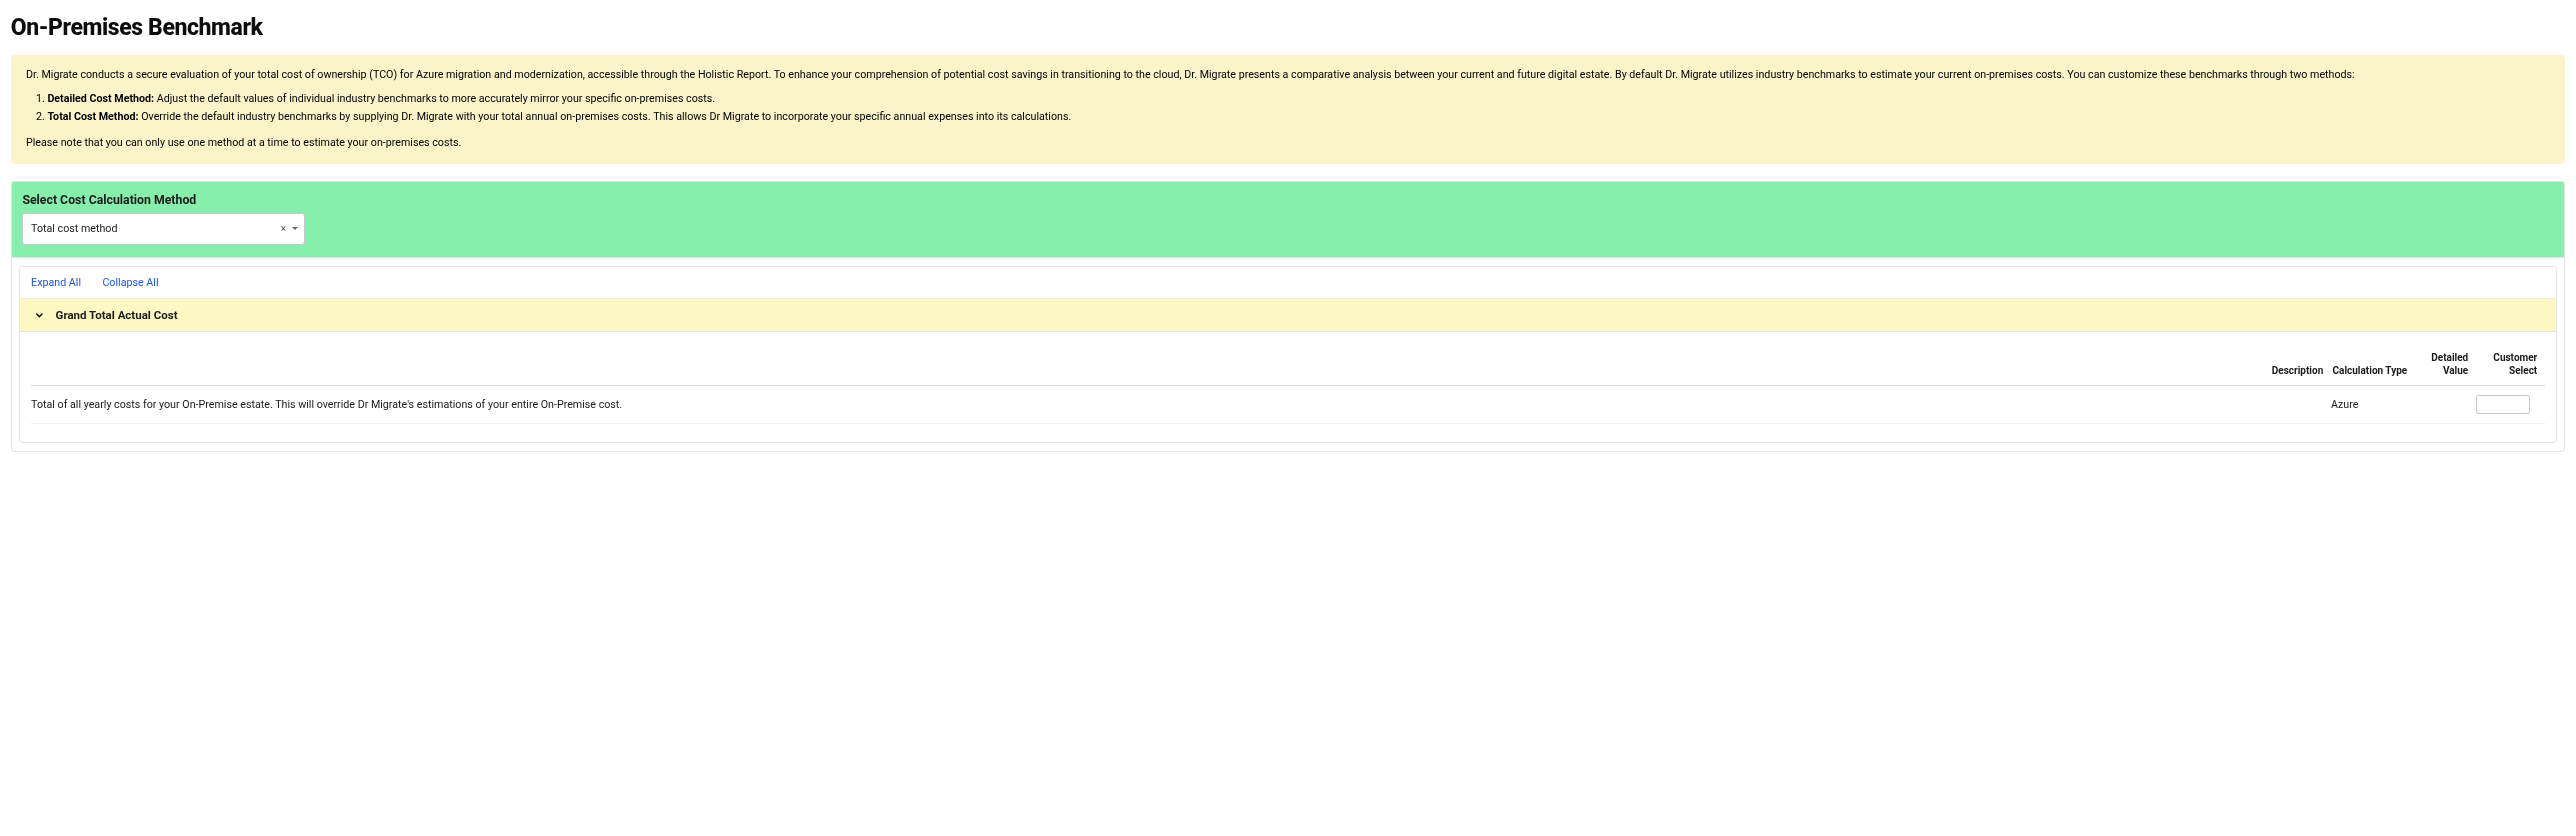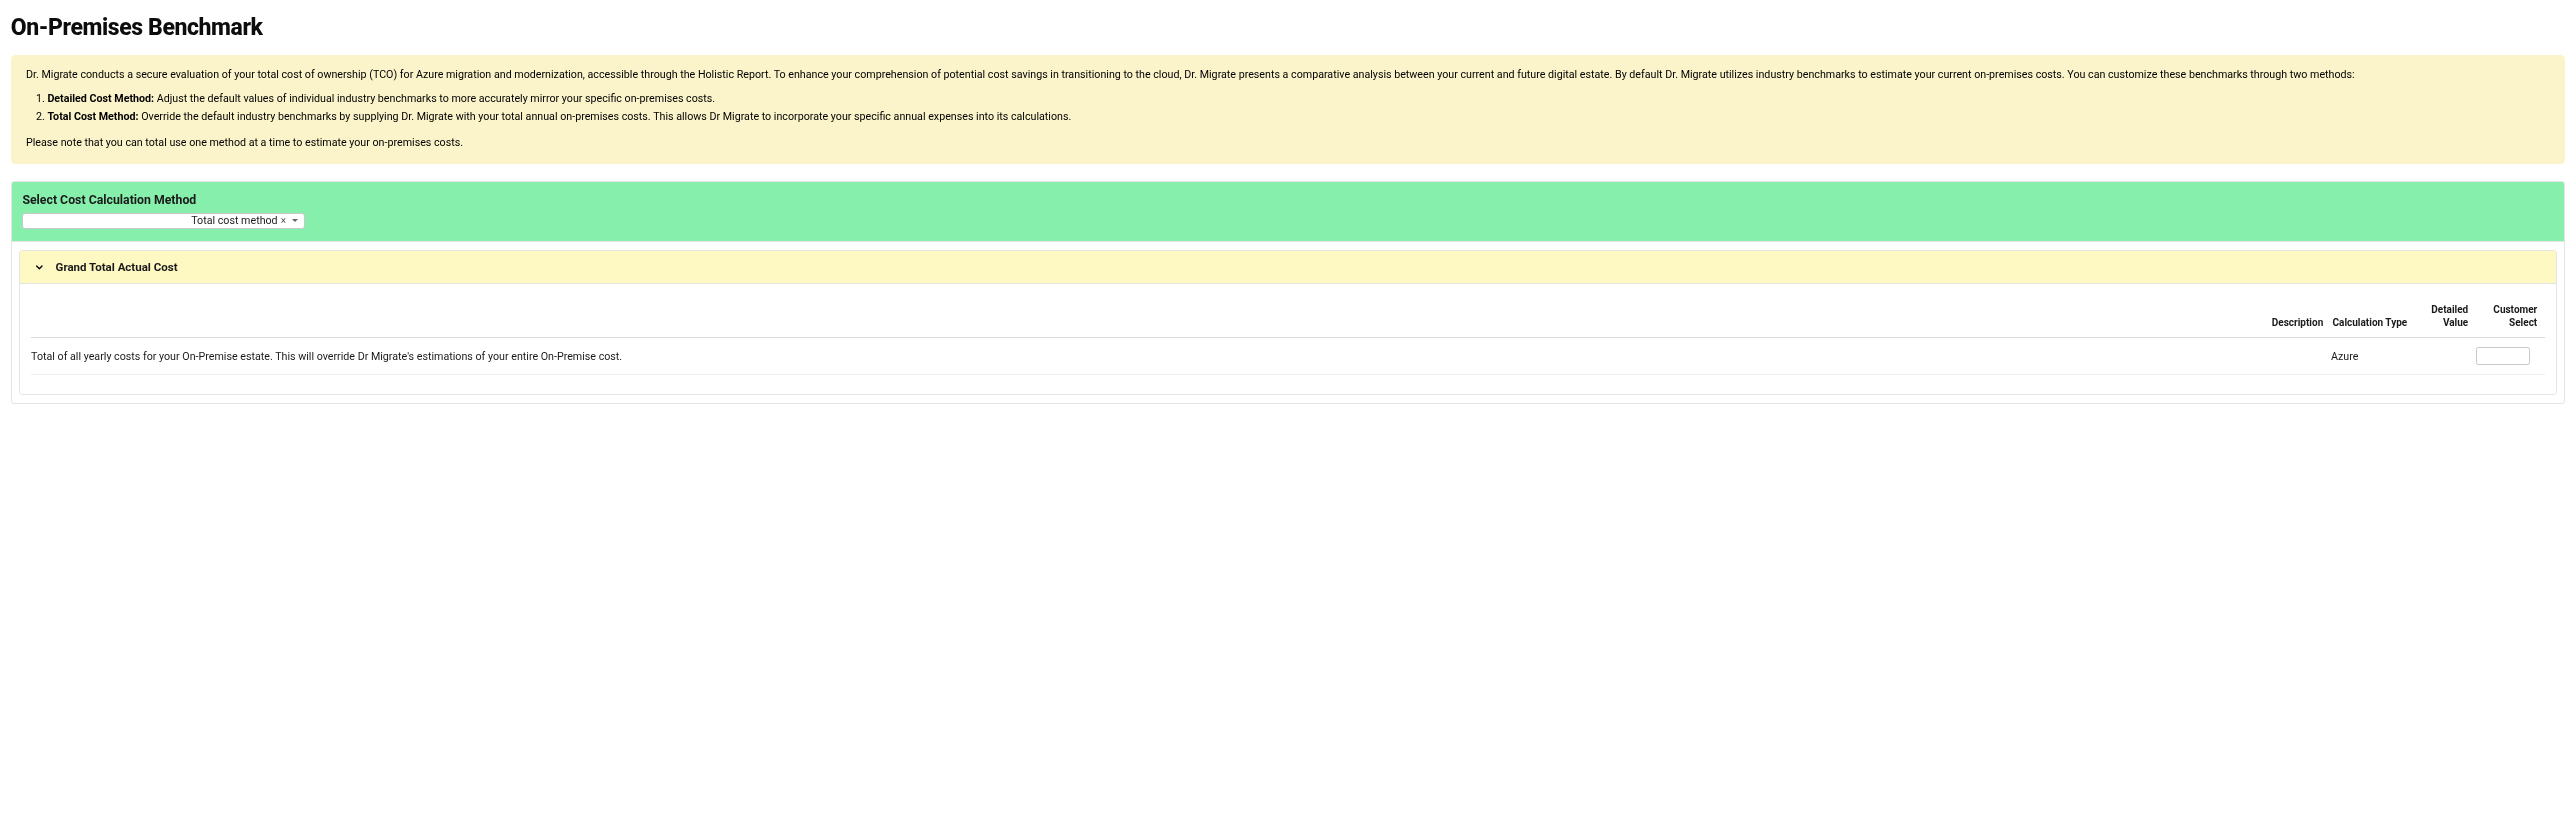--- a/index.html
+++ b/index.html
@@ -60,26 +60,25 @@
       font-weight: 700;
       margin-bottom: 6.1px;
     }
     .select-wrap {
       position: relative;
       display: inline-flex;
       align-items: center;
       border: 0.8px solid #c8c8c8;
       border-radius: 3.1px;
       background: #fff;
-      height: 16px;
+      height: 32px;
       padding: 0 6.1px 0 7.7px;
       min-width: 283px;
       font-size: 10.7px;
       cursor: pointer;
-      text-align: right;
     }
     .select-value {
       flex: 1;
       color: #222;
     }
     .select-clear {
       font-size: 10px;
       color: #555;
       padding: 0 3.1px;
       line-height: 1;
@@ -184,34 +183,38 @@
 <div class="notice-box">
   <p>Dr. Migrate conducts a secure evaluation of your total cost of ownership (TCO) for Azure migration and modernization, accessible through the Holistic Report. To enhance your comprehension of potential cost savings in transitioning to the cloud, Dr. Migrate presents a comparative analysis between your current and future digital estate. By default Dr. Migrate utilizes industry benchmarks to estimate your current on-premises costs. You can customize these benchmarks through two methods:</p>
   <ol>
     <li>
       <strong>Detailed Cost Method:</strong><span> Adjust the default values of individual industry benchmarks to more accurately mirror your specific on-premises costs.</span>
     </li>
     <li>
       <strong>Total Cost Method:</strong><span> Override the default industry benchmarks by supplying Dr. Migrate with your total annual on-premises costs. This allows Dr Migrate to incorporate your specific annual expenses into its calculations.</span>
     </li>
   </ol>
-  <p>Please note that you can total use one method at a time to estimate your on-premises costs.</p>
+  <p>Please note that you can only use one method at a time to estimate your on-premises costs.</p>
 </div>
 
 <div class="panel">
   <div class="panel-header">
     <div class="panel-header-title">Select Cost Calculation Method</div>
     <div class="select-wrap">
       <span class="select-value">Total cost method</span>
       <span class="select-clear">×</span>
       <span class="select-caret"></span>
     </div>
   </div>
 
   <div class="sub-panel">
+    <div class="actions-row">
+      <a class="link">Expand All</a>
+      <a class="link">Collapse All</a>
+    </div>
 
     <div class="section-header">
       <span class="chevron-icon">
         <svg viewBox="0 0 24 24" fill="none" stroke="#000" stroke-width="3" stroke-linecap="round" stroke-linejoin="round">
             <polyline points="6 9 12 15 18 9"></polyline>
           </svg>
       </span>
       <span class="section-title">Grand Total Actual Cost</span>
     </div>
 

